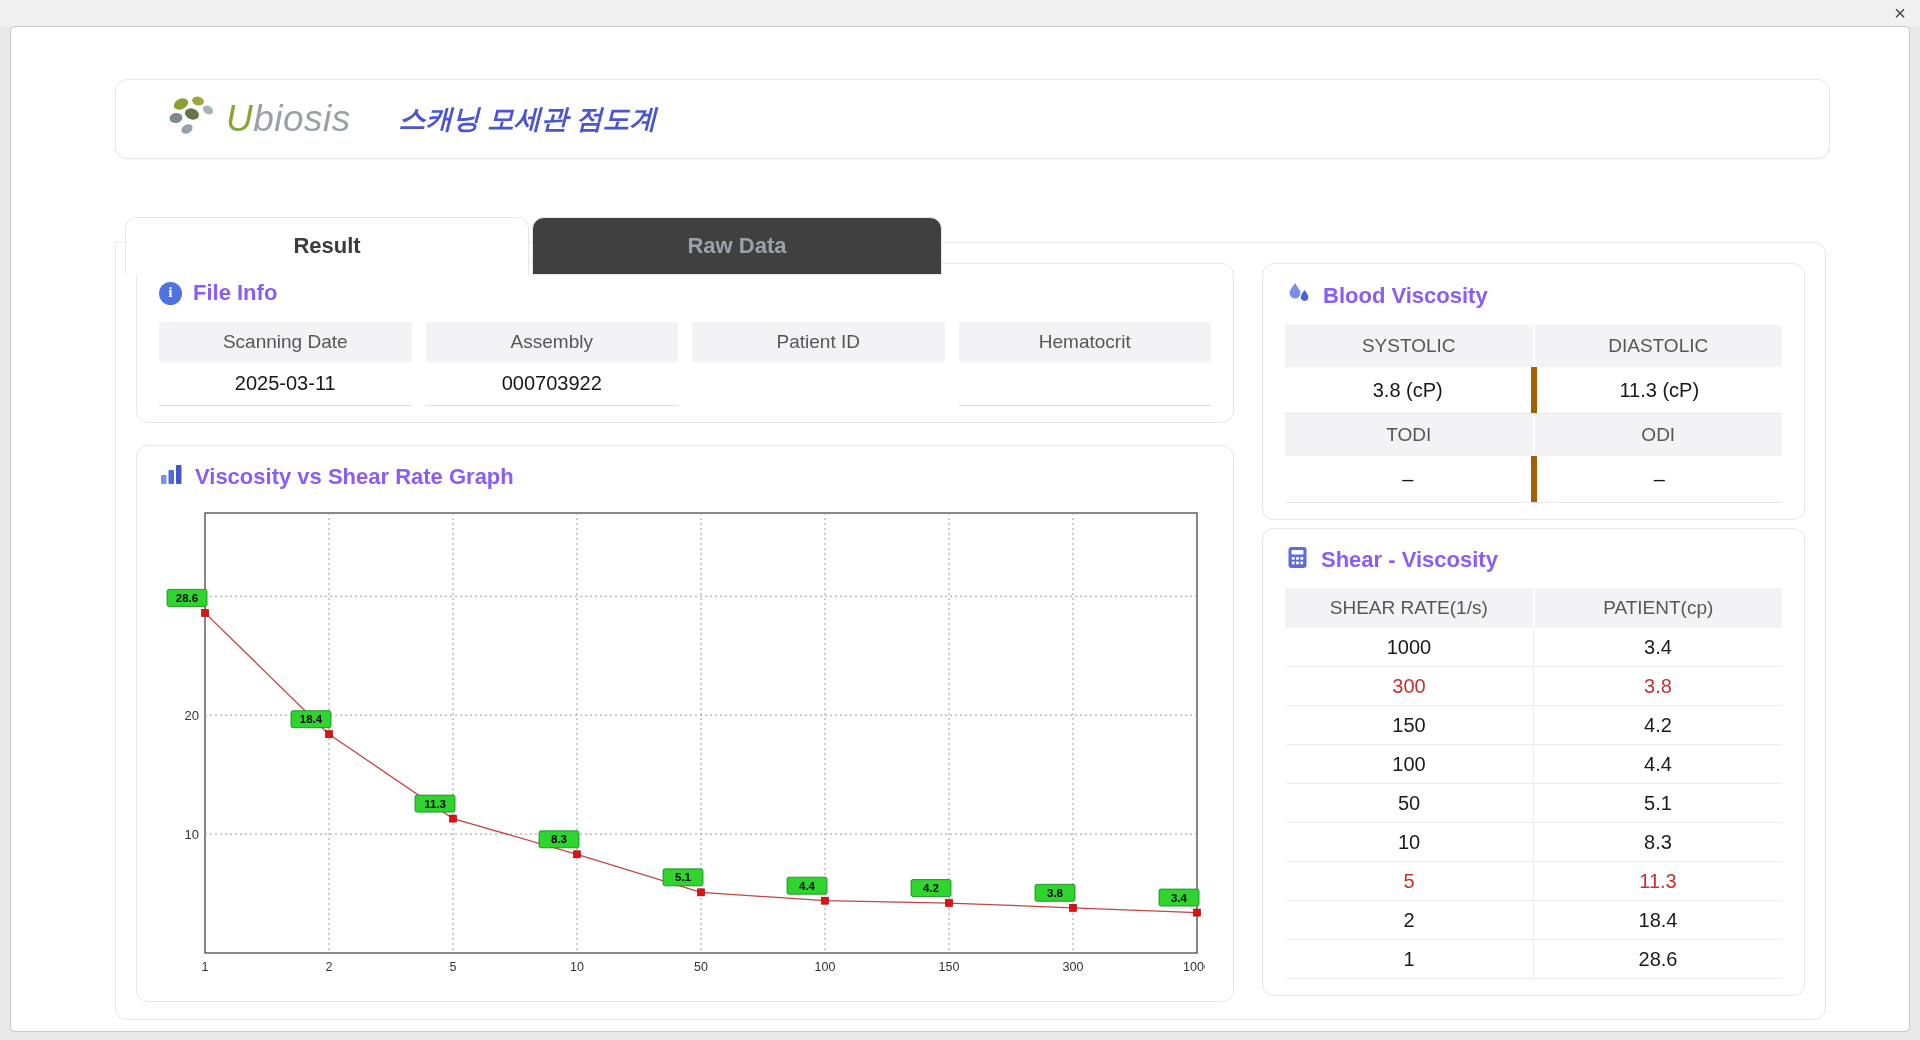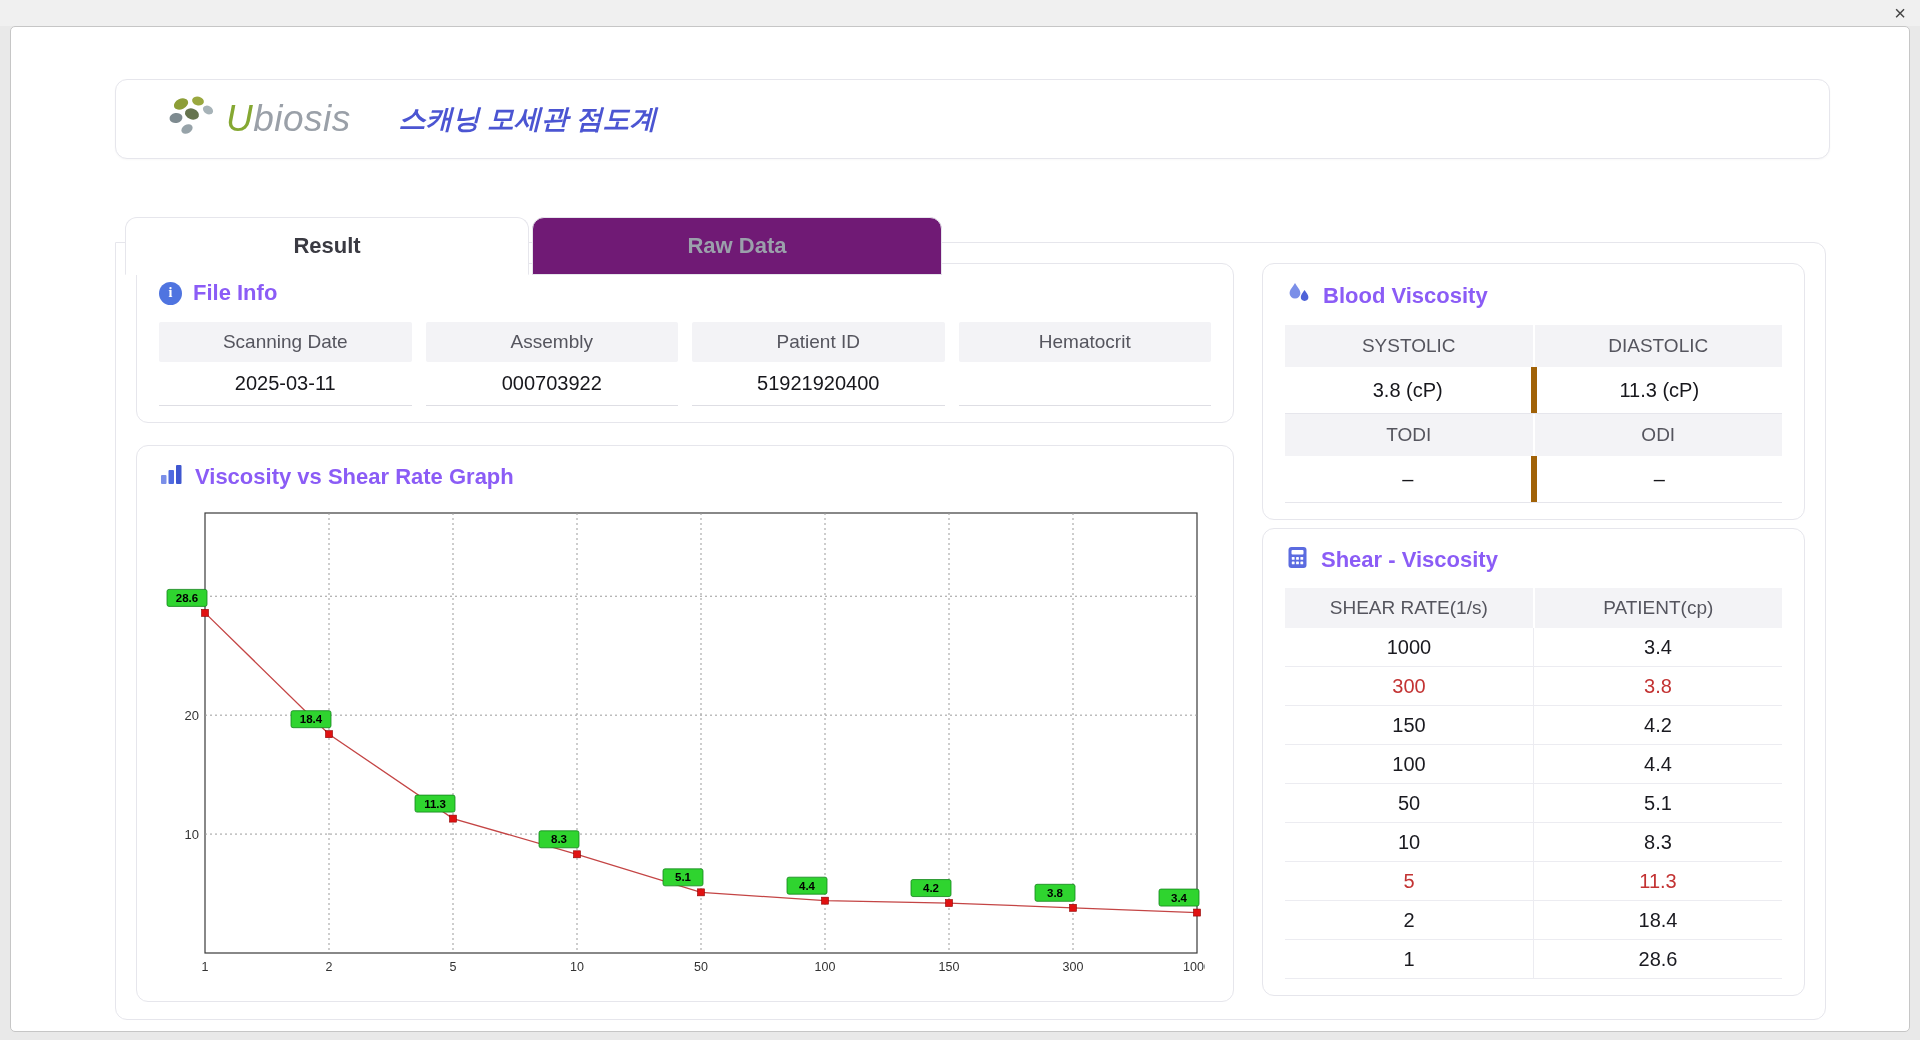--- a/index.html
+++ b/index.html
@@ -26,21 +26,21 @@
   .brand-text { font-size:37px; color:#9aa0a8; letter-spacing:.5px; font-weight:500; }
   .brand-text .brand-u { color:#85a832; }
   .app-title { margin-left:48px; font-size:27px; font-weight:bold; color:#4b55d2; }
   .tabs { position:absolute; left:114px; top:158px; display:flex; z-index:3;margin-top:32px; }
   .tab {
     width:404px; height:58px; display:flex; align-items:center; justify-content:center;
     font-size:22px; font-weight:bold; border:1px solid #e6e6ec;
     border-radius:12px 12px 0 0; cursor:default;
   }
   .tab.active { background:#fff; color:#3a3a42; border-bottom:1px solid #fff; }
-  .tab.inactive { background:#701a75; color:#9ba0ab; width:410px; margin-left:3px; }
+  .tab.inactive { background:#404040; color:#9ba0ab; width:410px; margin-left:3px; }
   .content-card {
     position:absolute; left:104px; top:215px; width:1711px; height:778px;
     border:1px solid #e6e6ec; border-radius:0 12px 12px 12px; background:#fff;
     padding:20px; display:flex; gap:28px; z-index:2;
   }
   .col-left { width:1098px; display:flex; flex-direction:column; gap:22px; }
   .col-right { flex:1; display:flex; flex-direction:column; gap:8px; }
   .card {
     border:1px solid #e6e6ec; border-radius:12px; background:#fff;
     padding:16px 22px;
@@ -128,21 +128,20 @@
           <div class="field">
             <div class="field-label">Scanning Date</div>
             <div class="field-value">2025-03-11</div>
           </div>
           <div class="field">
             <div class="field-label">Assembly</div>
             <div class="field-value">000703922</div>
           </div>
           <div class="field">
             <div class="field-label">Patient ID</div>
-            <div class="field-value">51921920400</div>
           </div>
           <div class="field">
             <div class="field-label">Hematocrit</div>
             <div class="field-value"></div>
           </div>
         </div>
       </div>
 
       <div class="card graph-card">
         <div class="card-title-row">

